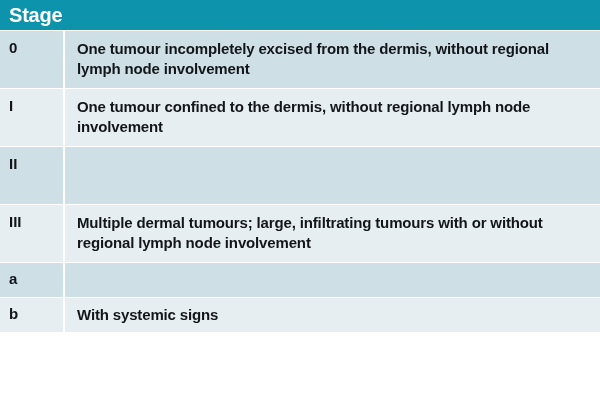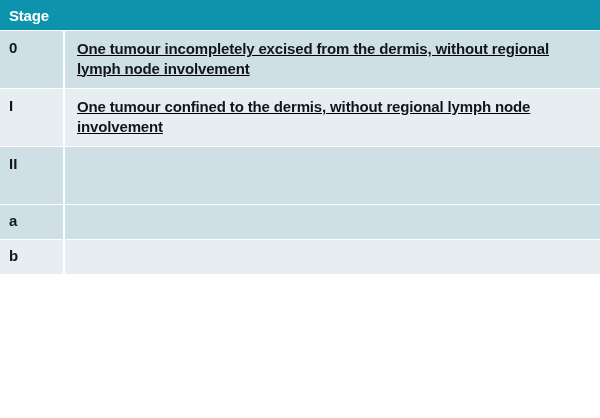--- a/index.html
+++ b/index.html
@@ -30,21 +30,21 @@
     background: #0d93ab;
     color: #ffffff;
     height: 30px;
     min-height: 30px;
     display: flex;
     align-items: center;
     padding-left: 9px;
     box-sizing: border-box;
   }
   .section-header .section-title {
-    font-size: 15px;
+    font-size: 20px;
     font-weight: bold;
     letter-spacing: -0.2px;
     line-height: 1;
     color: #ffffff;
   }
 
   
   .row {
     display: flex;
     flex-direction: row;
@@ -67,21 +67,20 @@
     font-weight: bold;
     color: #12161a;
     line-height: 1.25;
     letter-spacing: 0px;
   }
 
   .row .desc-cell {
     flex: 1 1 auto;
     box-sizing: border-box;
     padding: 9px 12px 9px 12px;
-    text-decoration: underline;
   }
   .row .desc-cell .desc-text {
     display: block;
     font-size: 15px;
     font-weight: bold;
     color: #12161a;
     line-height: 1.30;
     letter-spacing: -0.15px;
   }
 
@@ -121,28 +120,39 @@
       <span class="desc-text">One tumour confined to the dermis, without regional lymph node involvement</span>
     </div>
   </div>
 
   <div class="row tall shade-dark">
     <div class="code-cell">
       <span class="code-text">II</span>
     </div>
   </div>
 
+  <div class="row tall shade-light">
+    <div class="code-cell">
+      <span class="code-text">III</span>
+    </div>
+    <div class="desc-cell">
+      <span class="desc-text">Multiple dermal tumours; large, infiltrating tumours with or without regional lymph node involvement</span>
+    </div>
+  </div>
 
 
 
   <div class="row short shade-dark">
     <div class="code-cell">
       <span class="code-text">a</span>
     </div>
   </div>
 
   <div class="row short shade-light">
     <div class="code-cell">
       <span class="code-text">b</span>
     </div>
+    <div class="desc-cell">
+      <span class="desc-text">With systemic signs</span>
+    </div>
   </div>
 
 </div>
 
 </body></html>

